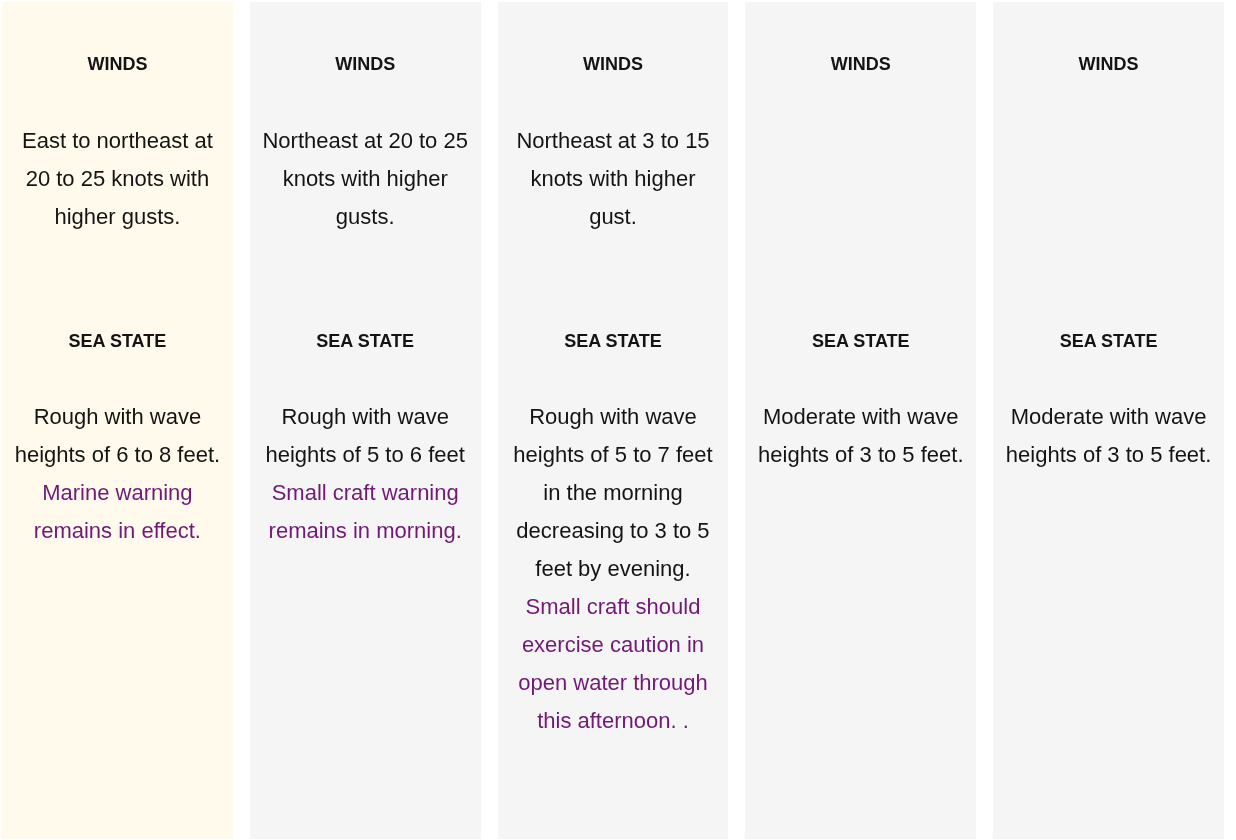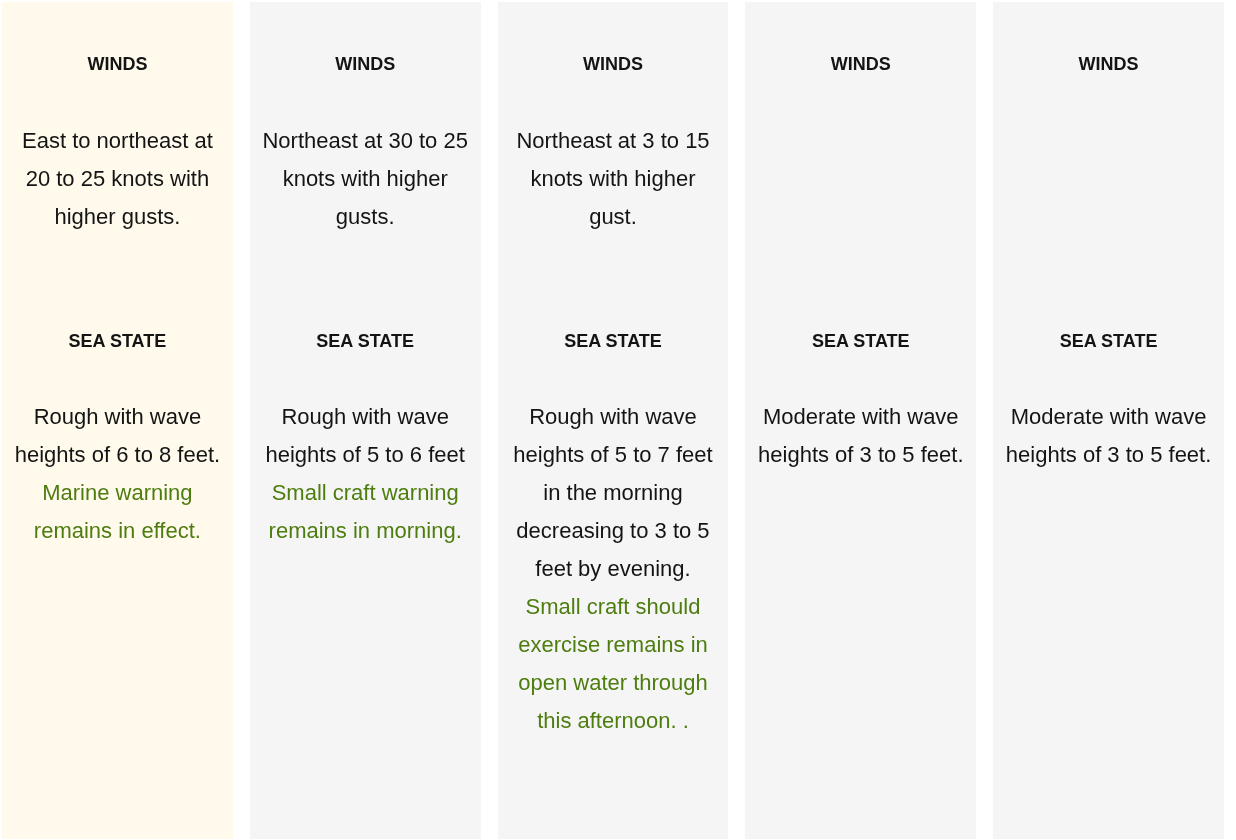--- a/index.html
+++ b/index.html
@@ -42,21 +42,21 @@
     color: #141414;
   }
   .winds-body {
     margin-top: 39px;
     text-align: center;
   }
   .sea-body {
     margin-top: 38px;
   }
   .warning {
-    color: #4d7c0f;
+    color: #701a75;
   }
 </style>
 </head>
 <body>
 
 <div class="board">
 
   <div class="column highlight">
     <div class="winds-section">
       <div class="heading">WINDS</div>
@@ -64,36 +64,36 @@
     </div>
     <div class="sea-section">
       <div class="heading">SEA STATE</div>
       <div class="sea-body"><span>Rough with wave heights of 6 to 8 feet. </span><span class="warning">Marine warning remains in effect.</span></div>
     </div>
   </div>
 
   <div class="column">
     <div class="winds-section">
       <div class="heading">WINDS</div>
-      <div class="winds-body">Northeast at 30 to 25 knots with higher gusts.</div>
+      <div class="winds-body">Northeast at 20 to 25 knots with higher gusts.</div>
     </div>
     <div class="sea-section">
       <div class="heading">SEA STATE</div>
       <div class="sea-body"><span>Rough with wave heights of 5 to 6 feet </span><span class="warning">Small craft warning remains in morning.</span></div>
     </div>
   </div>
 
   <div class="column">
     <div class="winds-section">
       <div class="heading">WINDS</div>
       <div class="winds-body">Northeast at 3 to 15 knots with higher gust.</div>
     </div>
     <div class="sea-section">
       <div class="heading">SEA STATE</div>
-      <div class="sea-body"><span>Rough with wave heights of 5 to 7 feet in the morning decreasing to 3 to 5 feet by evening. </span><span class="warning">Small craft should exercise remains in open water through this afternoon. .</span></div>
+      <div class="sea-body"><span>Rough with wave heights of 5 to 7 feet in the morning decreasing to 3 to 5 feet by evening. </span><span class="warning">Small craft should exercise caution in open water through this afternoon. .</span></div>
     </div>
   </div>
 
   <div class="column">
     <div class="winds-section">
       <div class="heading">WINDS</div>
     </div>
     <div class="sea-section">
       <div class="heading">SEA STATE</div>
       <div class="sea-body"><span>Moderate with wave heights of 3 to 5 feet.</span><span class="warning"></span></div>

